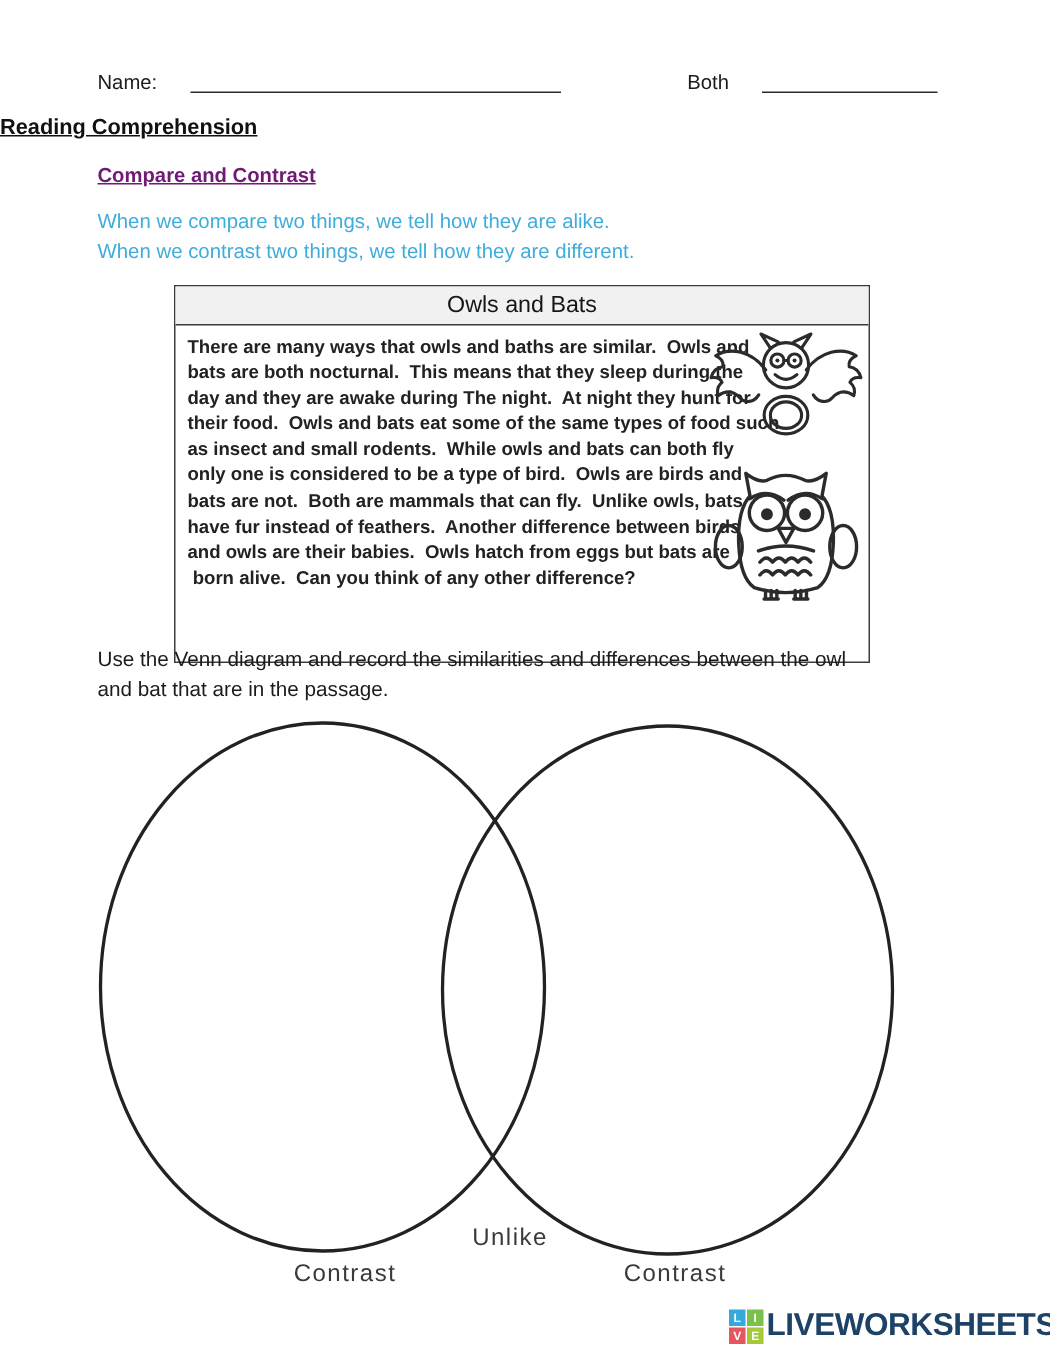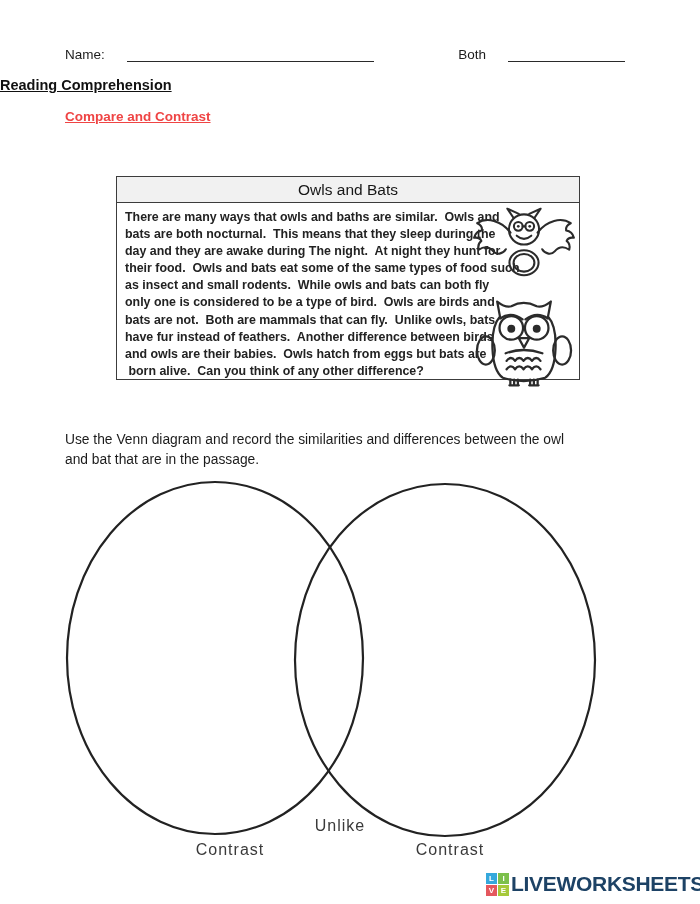--- a/index.html
+++ b/index.html
@@ -20,30 +20,30 @@
   .date-gap { width:52px; }
   .date-line { width:122px; }
 
   
   .doc-title {
     position:absolute; left:0; top:77px; width:700px; 
     font-size:14.5px; font-weight:bold; text-decoration:underline; color:#111;
   }
   .section-heading {
     position:absolute; left:65px; top:109px;
-    font-size:13.5px; font-weight:bold; text-decoration:underline; color:#ef4444;text-align:center;
+    font-size:13.5px; font-weight:bold; text-decoration:underline; color:#701a75;text-align:center;
   }
   .definitions {
     position:absolute; left:65px; top:138px; width:560px;
     font-size:13.6px; line-height:20px;
   }
 
   
   .passage-box {
-    position:absolute; left:116px; top:176px; width:464px; height:204px;
+    position:absolute; left:116px; top:190px; width:464px; height:252px;
     border:1.5px solid #3c3c3c; background:#fff;
   }
   .passage-header {
     height:26px; background:#f1f1f1; border-bottom:1.5px solid #3c3c3c;
     text-align:center; font-size:15.5px; line-height:25px; color:#161616;
   }
   .passage-body {
     position:relative; padding:6px 8px 0 8px;
     font-size:12.4px; line-height:17.1px; white-space:pre-wrap; color:#222;font-weight:bold;
   }
@@ -94,20 +94,24 @@
     <span>Name:</span>
     <span class="fill-line name-line"></span>
     <span class="date-gap"></span>
     <span>Both</span>
     <span class="fill-line date-line"></span>
   </div>
 
   <div class="doc-title">Reading Comprehension</div>
   <div class="section-heading">Compare and Contrast</div>
 
+  <div class="definitions" style="color: rgb(63, 173, 218);">
+    <div>When we compare two things, we tell how they are alike.</div>
+    <div>When we contrast two things, we tell how they are different.</div>
+  </div>
 
   <div class="passage-box">
     <div class="passage-header">Owls and Bats</div>
     <div class="passage-body">There are many ways that owls and baths are similar.  Owls and
 bats are both nocturnal.  This means that they sleep during the
 day and they are awake during The night.  At night they hunt for
 their food.  Owls and bats eat some of the same types of food such
 as insect and small rodents.  While owls and bats can both fly
 only one is considered to be a type of bird.  Owls are birds and
 bats are not.  Both are mammals that can fly.  Unlike owls, bats

